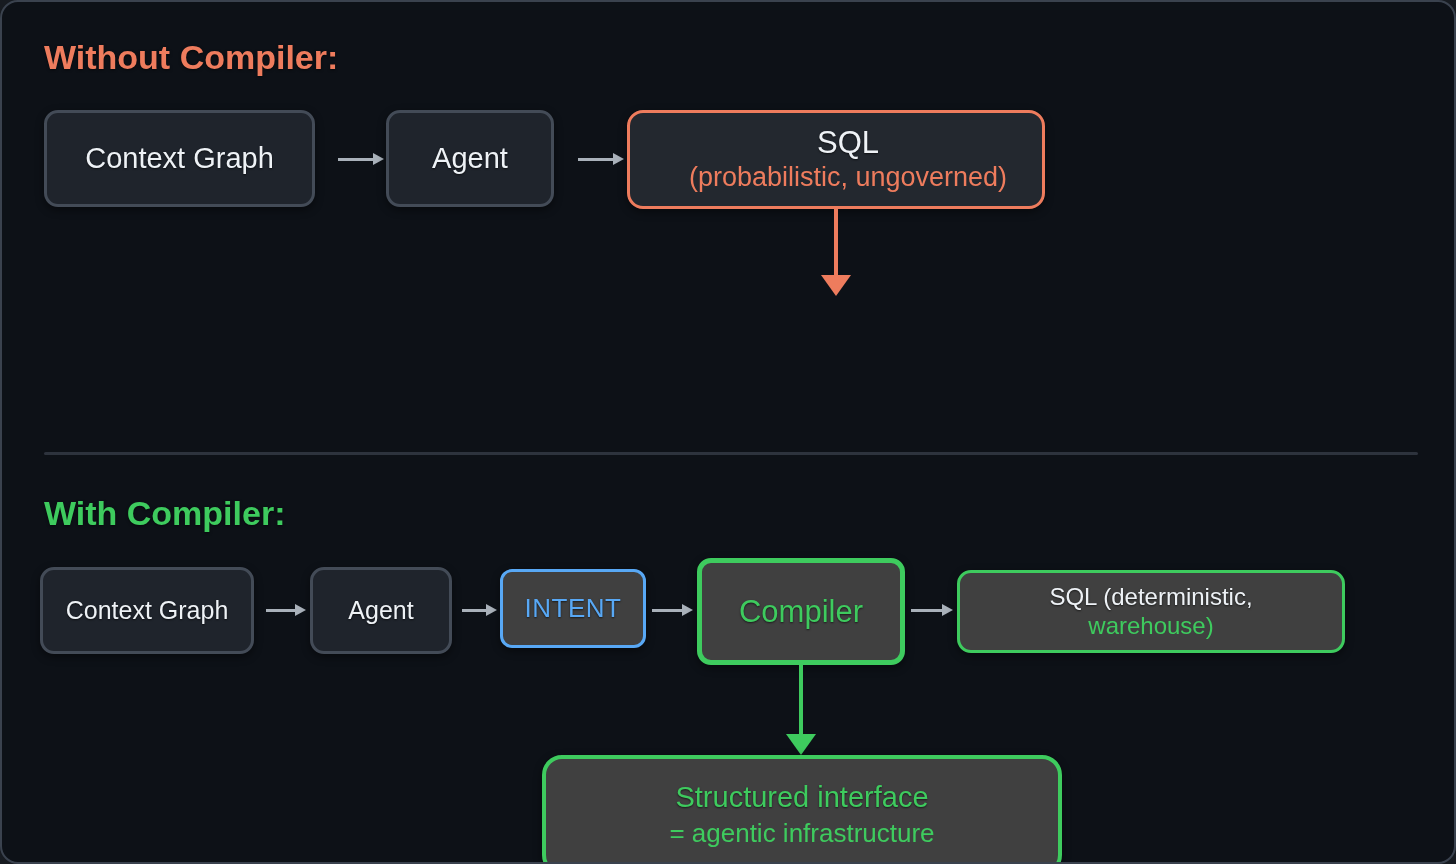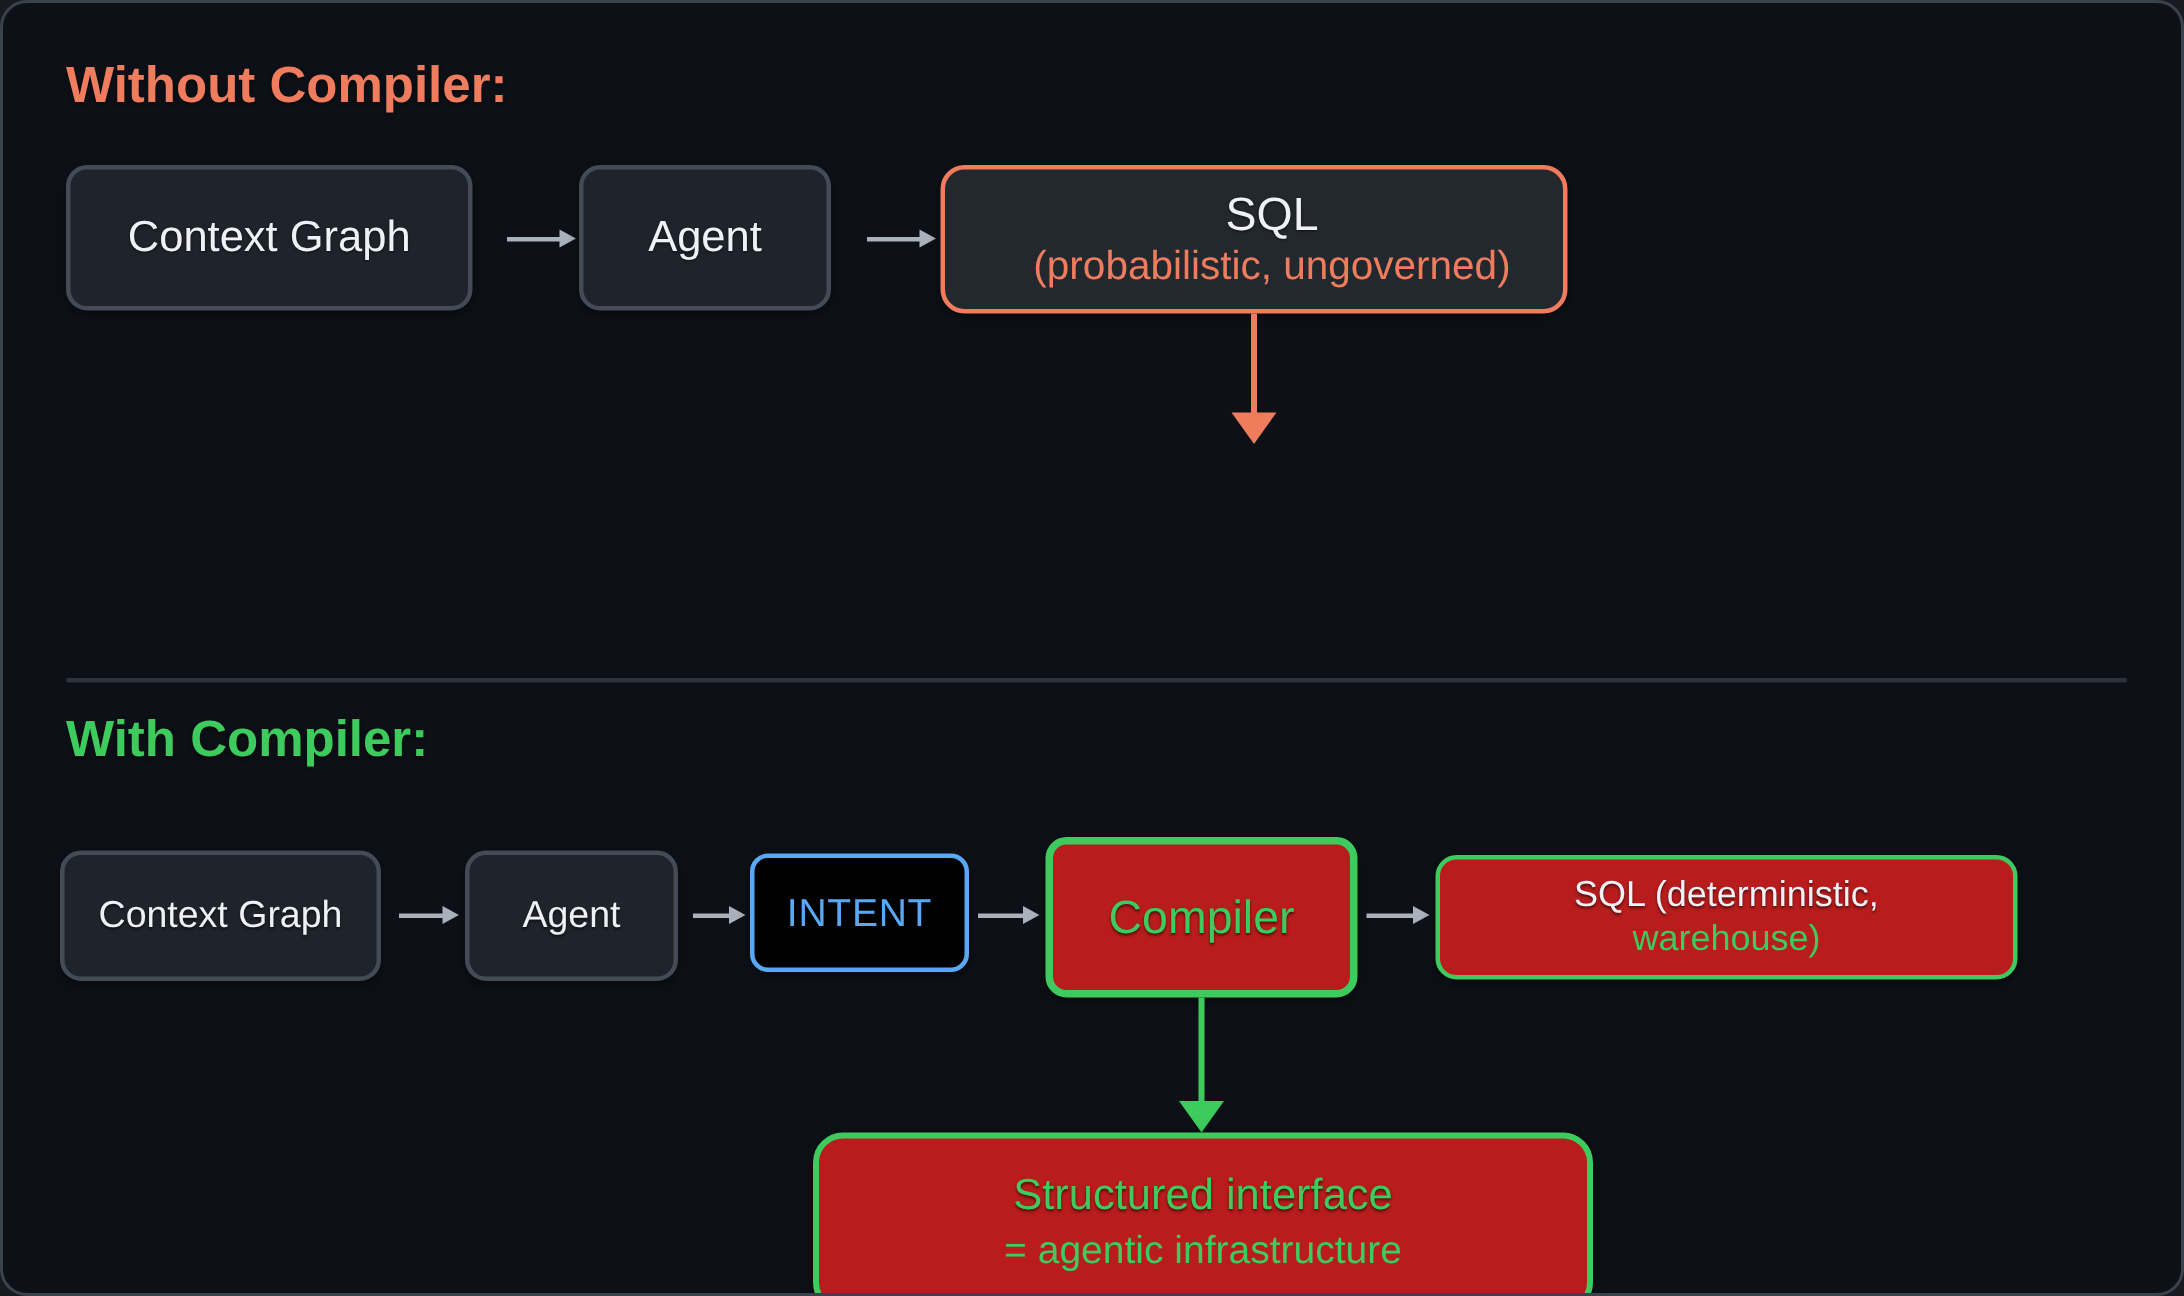--- a/index.html
+++ b/index.html
@@ -16,22 +16,22 @@
   .sec-title.coral{color:var(--coral);text-align:center;}
   .sec-title.green{color:var(--green);}
 
   .node{position:absolute;display:flex;flex-direction:column;align-items:center;
     justify-content:center;text-align:center;border-radius:14px;
     background:#1f242c;border:3px solid #434b57;color:var(--text);
     box-shadow:0 3px 8px rgba(0,0,0,.45);}
   .node .lbl{font-weight:normal;text-shadow:0 1px 2px rgba(0,0,0,.6);}
 
   .node.coral-box{border-color:var(--coral);background:#23282f;border-radius:16px;padding-left:24px;}
-  .node.green-box{border-color:var(--green);background:#b91c1c;}
-  .node.blue-box{border-color:var(--blue);background:#000000;border-radius:12px;}
+  .node.green-box{border-color:var(--green);background:#404040;}
+  .node.blue-box{border-color:var(--blue);background:#404040;border-radius:12px;}
 
   .sub{font-weight:normal;}
 
   
   .harrow{position:absolute;height:2.5px;background:var(--arrow);}
   .harrow::after{content:"";position:absolute;right:-10px;top:50%;
     transform:translateY(-50%);width:0;height:0;
     border-left:11px solid var(--arrow);border-top:6.5px solid transparent;
     border-bottom:6.5px solid transparent;}
 
@@ -101,21 +101,21 @@
   </div>
 
   <div>
     <div class="vline coral" style="left:832px;top:207px;height:67px"></div>
     <div class="vhead coral" style="left:819px;top:273px"></div>
   </div>
 
 
   <div class="divider"></div>
 
-  <div class="sec-title green" style="top:472px">With Compiler:</div>
+  <div class="sec-title green" style="top:492px">With Compiler:</div>
 
   <div class="node" id="n-cg2">
     <div class="lbl">Context Graph</div>
   </div>
 
   <div class="harrow" style="left:264px;top:607px;width:30px"></div>
 
   <div class="node" id="n-agent2">
     <div class="lbl">Agent</div>
   </div>

